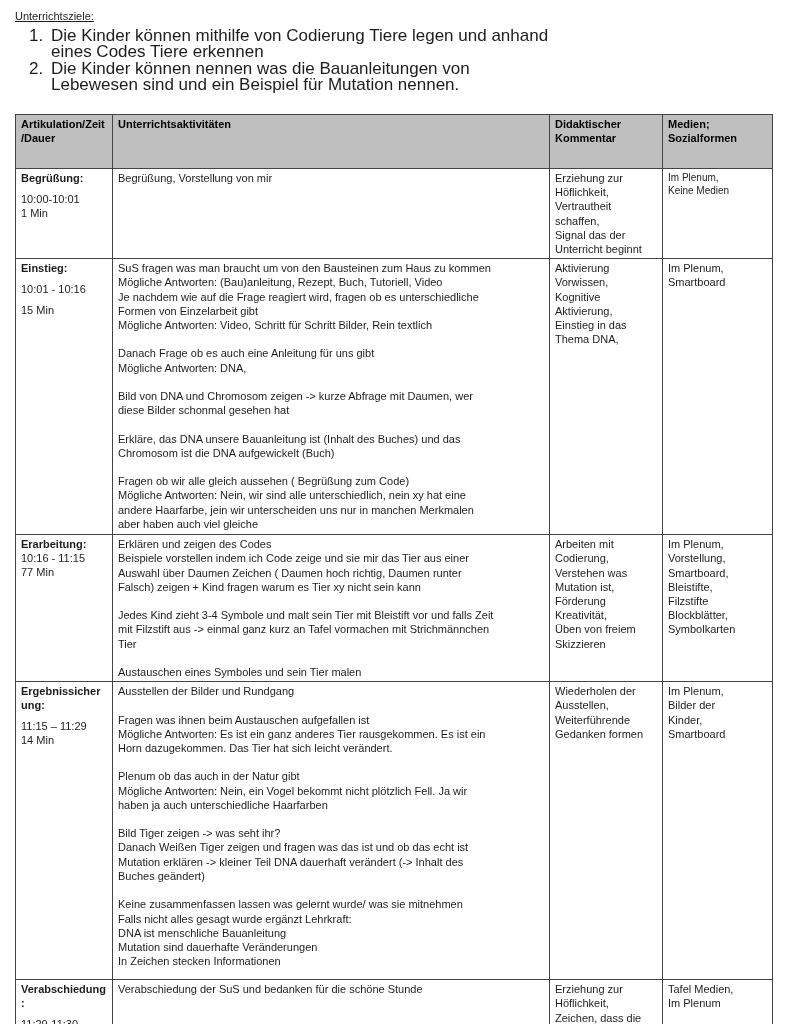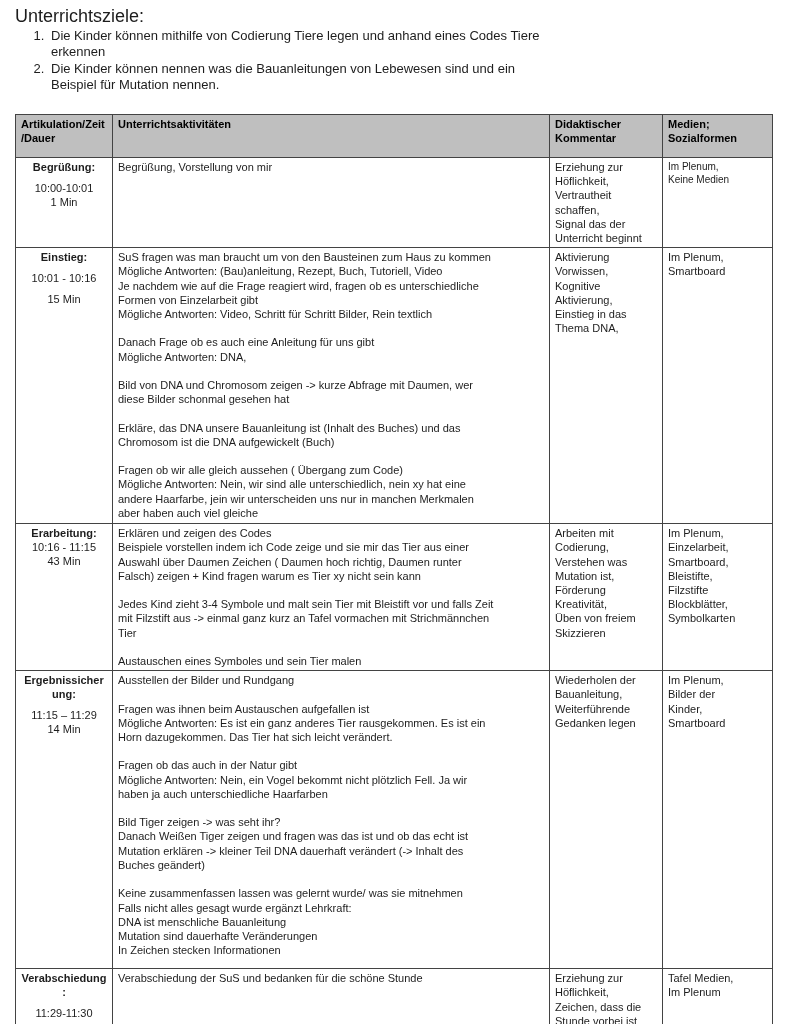--- a/index.html
+++ b/index.html
@@ -4,48 +4,48 @@
 <style>
   html,body{margin:0;padding:0;}
   body{
     width:790px;height:1024px;background:#ffffff;
     font-family:"Liberation Sans","DejaVu Sans",sans-serif;
     color:#1d1d1d;overflow:hidden;
   }
   .doc{padding:8px 17px 0 15px;}
 
   
-  .intro-heading{font-size:18px;line-height:16px;}
-  ol.goals{margin:4px 0 0 0;padding-left:33px;font-size:13px;max-width:505px;}
+  .intro-heading{font-size:11px;line-height:16px;text-decoration:underline;}
+  ol.goals{margin:4px 0 0 0;padding-left:33px;font-size:17px;max-width:505px;}
   ol.goals li{line-height:16px;padding-left:3px;margin-bottom:1px;}
 
   
   table.lesson{
     border-collapse:collapse;table-layout:fixed;
     width:757px;margin-top:21px;
     font-size:11px;line-height:14.2px;
   }
   th,td{
     border:1px solid #434343;vertical-align:top;
     padding:2px 5px 2px 5px;box-sizing:border-box;
     overflow:hidden;
   }
   thead th{
     background:#bfbfbf;color:#000;
     font-weight:bold;text-align:left;
-    height:43px;font-size:11px;line-height:14px;
+    height:54px;font-size:11px;line-height:14px;
     overflow-wrap:anywhere;
   }
   tbody tr:nth-child(1){height:89px;}
   tbody tr:nth-child(2){height:276px;}
   tbody tr:nth-child(3){height:142px;}
   tbody tr:nth-child(4){height:298px;}
   tbody tr:nth-child(5){height:62px;}
 
-  td.phase{overflow-wrap:anywhere;text-align:center;}
+  td.phase{overflow-wrap:anywhere;}
   .pline{line-height:14px;min-height:14px;}
   .pline.bold{font-weight:bold;}
   .pgap{height:7px;}
   .line{min-height:14.2px;}
   td.media.small .line{font-size:10px;line-height:13px;min-height:13px;}
 </style>
 </head>
 <body>
 
 <div class="doc">
@@ -113,21 +113,21 @@
             <div class="line">&nbsp;</div>
             <div class="line">Danach Frage ob es auch eine Anleitung für uns gibt</div>
             <div class="line">Mögliche Antworten: DNA,</div>
             <div class="line">&nbsp;</div>
             <div class="line">Bild von DNA und Chromosom zeigen -&gt; kurze Abfrage mit Daumen, wer</div>
             <div class="line">diese Bilder schonmal gesehen hat</div>
             <div class="line">&nbsp;</div>
             <div class="line">Erkläre, das DNA unsere Bauanleitung ist (Inhalt des Buches) und das</div>
             <div class="line">Chromosom ist die DNA aufgewickelt (Buch)</div>
             <div class="line">&nbsp;</div>
-            <div class="line">Fragen ob wir alle gleich aussehen ( Übergang zum Code)</div>
+            <div class="line">Fragen ob wir alle gleich aussehen ( Begrüßung zum Code)</div>
             <div class="line">Mögliche Antworten: Nein, wir sind alle unterschiedlich, nein xy hat eine</div>
             <div class="line">andere Haarfarbe, jein wir unterscheiden uns nur in manchen Merkmalen</div>
             <div class="line">aber haben auch viel gleiche</div>
           </td>
           <td class="comment">
             <div class="line">Aktivierung</div>
             <div class="line">Vorwissen,</div>
             <div class="line">Kognitive</div>
             <div class="line">Aktivierung,</div>
             <div class="line">Einstieg in das</div>
@@ -135,21 +135,21 @@
           </td>
           <td class="media">
             <div class="line">Im Plenum,</div>
             <div class="line">Smartboard</div>
           </td>
         </tr>
         <tr>
           <td class="phase">
             <div class="pline bold">Erarbeitung:</div>
             <div class="pline">10:16 - 11:15</div>
-            <div class="pline">43 Min</div>
+            <div class="pline">77 Min</div>
           </td>
           <td class="acts">
             <div class="line">Erklären und zeigen des Codes</div>
             <div class="line">Beispiele vorstellen indem ich Code zeige und sie mir das Tier aus einer</div>
             <div class="line">Auswahl über Daumen Zeichen ( Daumen hoch richtig, Daumen runter</div>
             <div class="line">Falsch) zeigen + Kind fragen warum es Tier xy nicht sein kann</div>
             <div class="line">&nbsp;</div>
             <div class="line">Jedes Kind zieht 3-4 Symbole und malt sein Tier mit Bleistift vor und falls Zeit</div>
             <div class="line">mit Filzstift aus -&gt; einmal ganz kurz an Tafel vormachen mit Strichmännchen</div>
             <div class="line">Tier</div>
@@ -161,21 +161,21 @@
             <div class="line">Codierung,</div>
             <div class="line">Verstehen was</div>
             <div class="line">Mutation ist,</div>
             <div class="line">Förderung</div>
             <div class="line">Kreativität,</div>
             <div class="line">Üben von freiem</div>
             <div class="line">Skizzieren</div>
           </td>
           <td class="media">
             <div class="line">Im Plenum,</div>
-            <div class="line">Einzelarbeit,</div>
+            <div class="line">Vorstellung,</div>
             <div class="line">Smartboard,</div>
             <div class="line">Bleistifte,</div>
             <div class="line">Filzstifte</div>
             <div class="line">Blockblätter,</div>
             <div class="line">Symbolkarten</div>
           </td>
         </tr>
         <tr>
           <td class="phase">
             <div class="pline bold">Ergebnissicherung:</div>
@@ -183,40 +183,40 @@
             <div class="pline">11:15 – 11:29</div>
             <div class="pline">14 Min</div>
           </td>
           <td class="acts">
             <div class="line">Ausstellen der Bilder und Rundgang</div>
             <div class="line">&nbsp;</div>
             <div class="line">Fragen was ihnen beim Austauschen aufgefallen ist</div>
             <div class="line">Mögliche Antworten: Es ist ein ganz anderes Tier rausgekommen. Es ist ein</div>
             <div class="line">Horn dazugekommen. Das Tier hat sich leicht verändert.</div>
             <div class="line">&nbsp;</div>
-            <div class="line">Fragen ob das auch in der Natur gibt</div>
+            <div class="line">Plenum ob das auch in der Natur gibt</div>
             <div class="line">Mögliche Antworten: Nein, ein Vogel bekommt nicht plötzlich Fell. Ja wir</div>
             <div class="line">haben ja auch unterschiedliche Haarfarben</div>
             <div class="line">&nbsp;</div>
             <div class="line">Bild Tiger zeigen -&gt; was seht ihr?</div>
             <div class="line">Danach Weißen Tiger zeigen und fragen was das ist und ob das echt ist</div>
             <div class="line">Mutation erklären -&gt; kleiner Teil DNA dauerhaft verändert (-&gt; Inhalt des</div>
             <div class="line">Buches geändert)</div>
             <div class="line">&nbsp;</div>
             <div class="line">Keine zusammenfassen lassen was gelernt wurde/ was sie mitnehmen</div>
             <div class="line">Falls nicht alles gesagt wurde ergänzt Lehrkraft:</div>
             <div class="line">DNA ist menschliche Bauanleitung</div>
             <div class="line">Mutation sind dauerhafte Veränderungen</div>
             <div class="line">In Zeichen stecken Informationen</div>
           </td>
           <td class="comment">
             <div class="line">Wiederholen der</div>
-            <div class="line">Bauanleitung,</div>
+            <div class="line">Ausstellen,</div>
             <div class="line">Weiterführende</div>
-            <div class="line">Gedanken legen</div>
+            <div class="line">Gedanken formen</div>
           </td>
           <td class="media">
             <div class="line">Im Plenum,</div>
             <div class="line">Bilder der</div>
             <div class="line">Kinder,</div>
             <div class="line">Smartboard</div>
           </td>
         </tr>
         <tr>
           <td class="phase">

